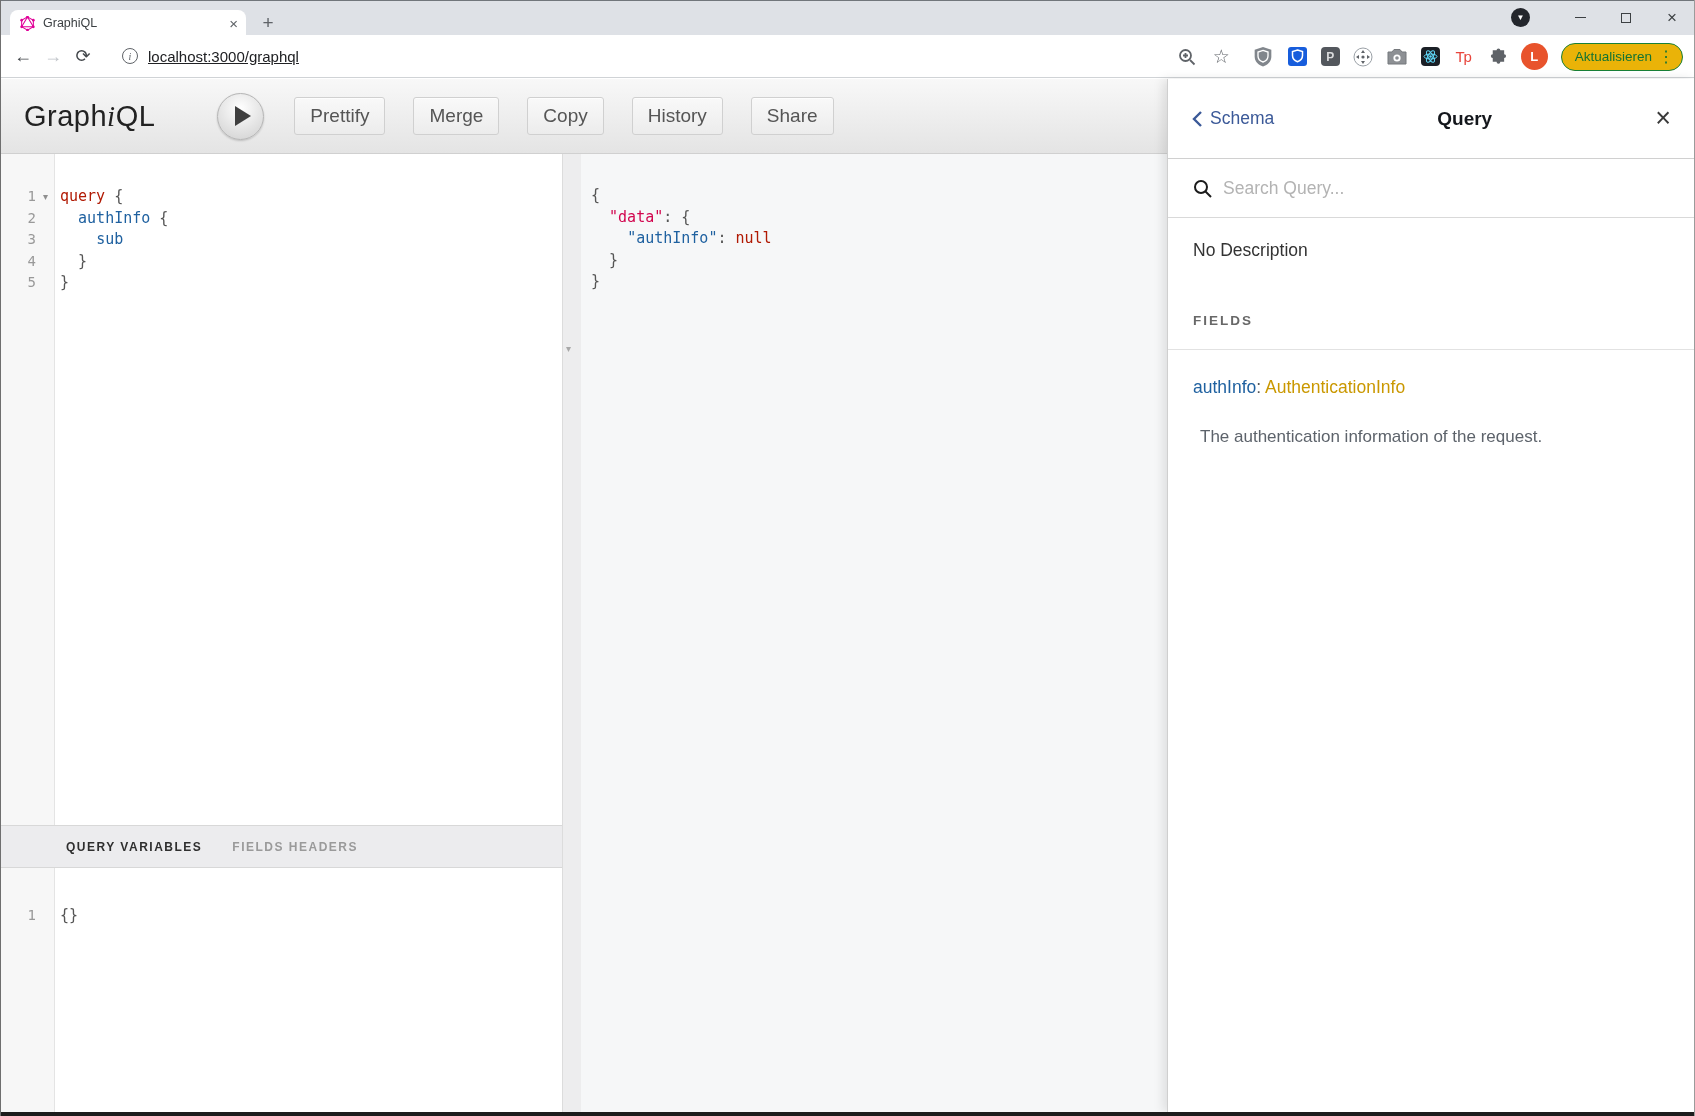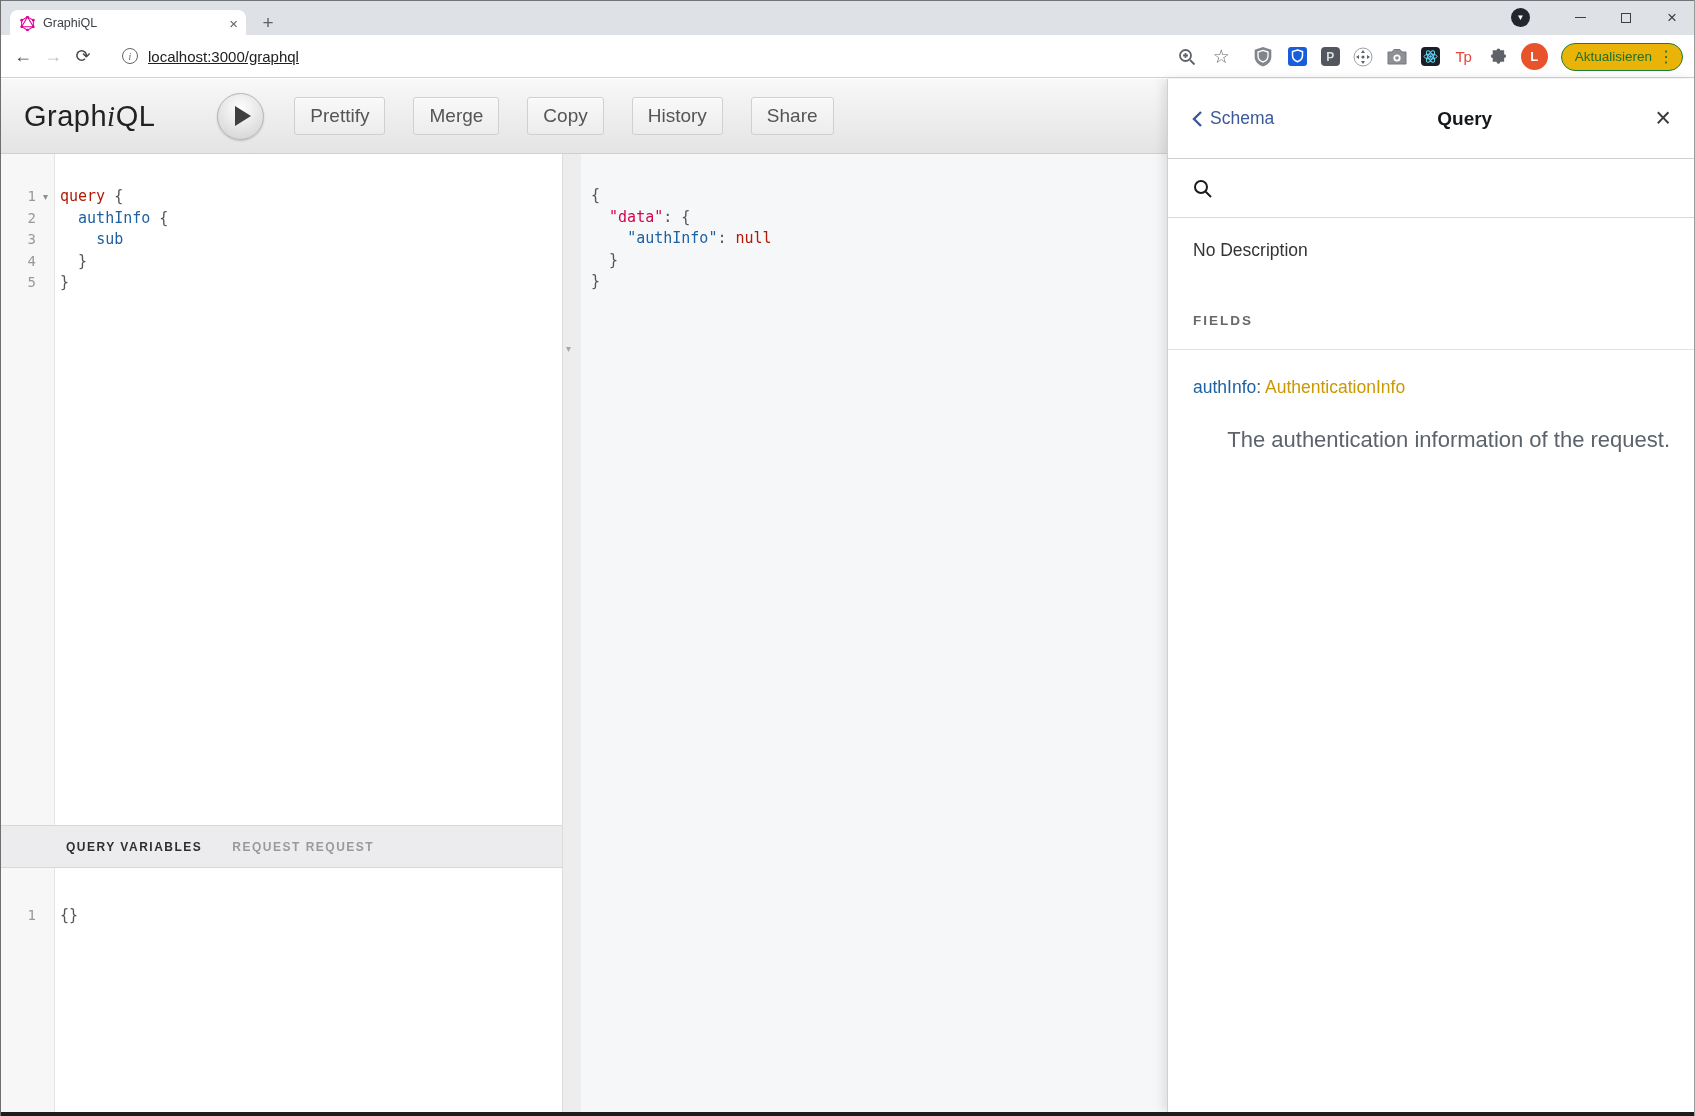--- a/index.html
+++ b/index.html
@@ -91,21 +91,21 @@
   .docs-title { flex:1; text-align:center; font-size:19px; font-weight:bold; color:#14171c; }
   .docs-close { font-size:27px; color:#3a3a3a; font-weight:300; line-height:1; }
   .docs-search { height:59px; border-bottom:1px solid #d9d9d9; display:flex; align-items:center; padding:0 25px; gap:11px; }
   .docs-search input { border:none; outline:none; flex:1; font-size:17.5px; color:#333; font-family:"Liberation Sans",sans-serif; }
   .docs-search input::placeholder { color:#b3b3b3; }
   .docs-body { padding:0 25px; }
   .no-desc { margin-top:22px; font-size:17.5px; color:#333; }
   .fields-h { margin-top:52px; font-size:13.5px; font-weight:bold; color:#686868; letter-spacing:2px; }
   .fields-hr { margin:21px -25px 0; border-top:1px solid #e2e2e2; }
   .field-line { margin-top:27px; font-size:17.5px; }
-  .field-desc { margin-top:29px; font-size:22px; color:#5d636b;text-align:right; }
+  .field-desc { margin-top:29px; margin-left:7px; font-size:17px; color:#5d636b; }
 
   .frame-l { left:0; top:0; width:1px; height:1116px; background:#6f6f6f; }
   .frame-r { left:1694px; top:0; width:1px; height:1116px; background:#9b9b9b; }
 </style>
 </head>
 <body>
 
 <div class="abs tabstrip">
   <div class="abs tab">
     <span style="display:flex">
@@ -254,21 +254,21 @@
       <div class="mono"><span style="color: rgb(177, 26, 4);">query</span><span style="color: rgb(85, 85, 85);"> {</span></div>
       <div class="mono"><span style="color: rgb(51, 51, 51);">  </span><span style="color: rgb(31, 97, 160);">authInfo</span><span style="color: rgb(85, 85, 85);"> {</span></div>
       <div class="mono"><span style="color: rgb(51, 51, 51);">    </span><span style="color: rgb(31, 97, 160);">sub</span></div>
       <div class="mono"><span style="color: rgb(85, 85, 85);">  }</span></div>
       <div class="mono"><span style="color: rgb(85, 85, 85);">}</span></div>
     </div>
 </div>
 
 <div class="abs vars-tabbar">
     <span class="vtab active">QUERY VARIABLES</span>
-    <span class="vtab inactive">REQUEST REQUEST</span>
+    <span class="vtab inactive">FIELDS HEADERS</span>
   </div>
 
 <div class="abs vars-pane">
   <div class="gutter-bg"></div>
   <div class="gut-rows" style="top:37px">
       <div class="gut-row">
         <span class="gut-num">1</span>
         <span class="gut-fold"></span>
       </div>
     </div>
@@ -298,20 +298,21 @@
       <span>Schema</span>
     </span>
     <span class="docs-title">Query</span>
     <span class="docs-close">×</span>
   </div>
   <div class="docs-search">
     <svg width="19" height="19" viewBox="0 0 19 19">
         <circle cx="8" cy="8" r="6" fill="none" stroke="#1b1b1b" stroke-width="2"></circle>
         <path d="M12.5 12.5 18 18" stroke="#1b1b1b" stroke-width="2"></path>
       </svg>
+    <input type="text" placeholder="Search Query..." style="">
   </div>
   <div class="docs-body">
     <div class="no-desc">No Description</div>
     <div class="fields-h">FIELDS</div>
     <div class="fields-hr"></div>
     <div class="field-line">
       <span style="color: rgb(31, 97, 160);">authInfo</span><span style="color:#555">: </span><span style="color: rgb(202, 152, 0);">AuthenticationInfo</span>
     </div>
     <div class="field-desc">The authentication information of the request.</div>
   </div>

